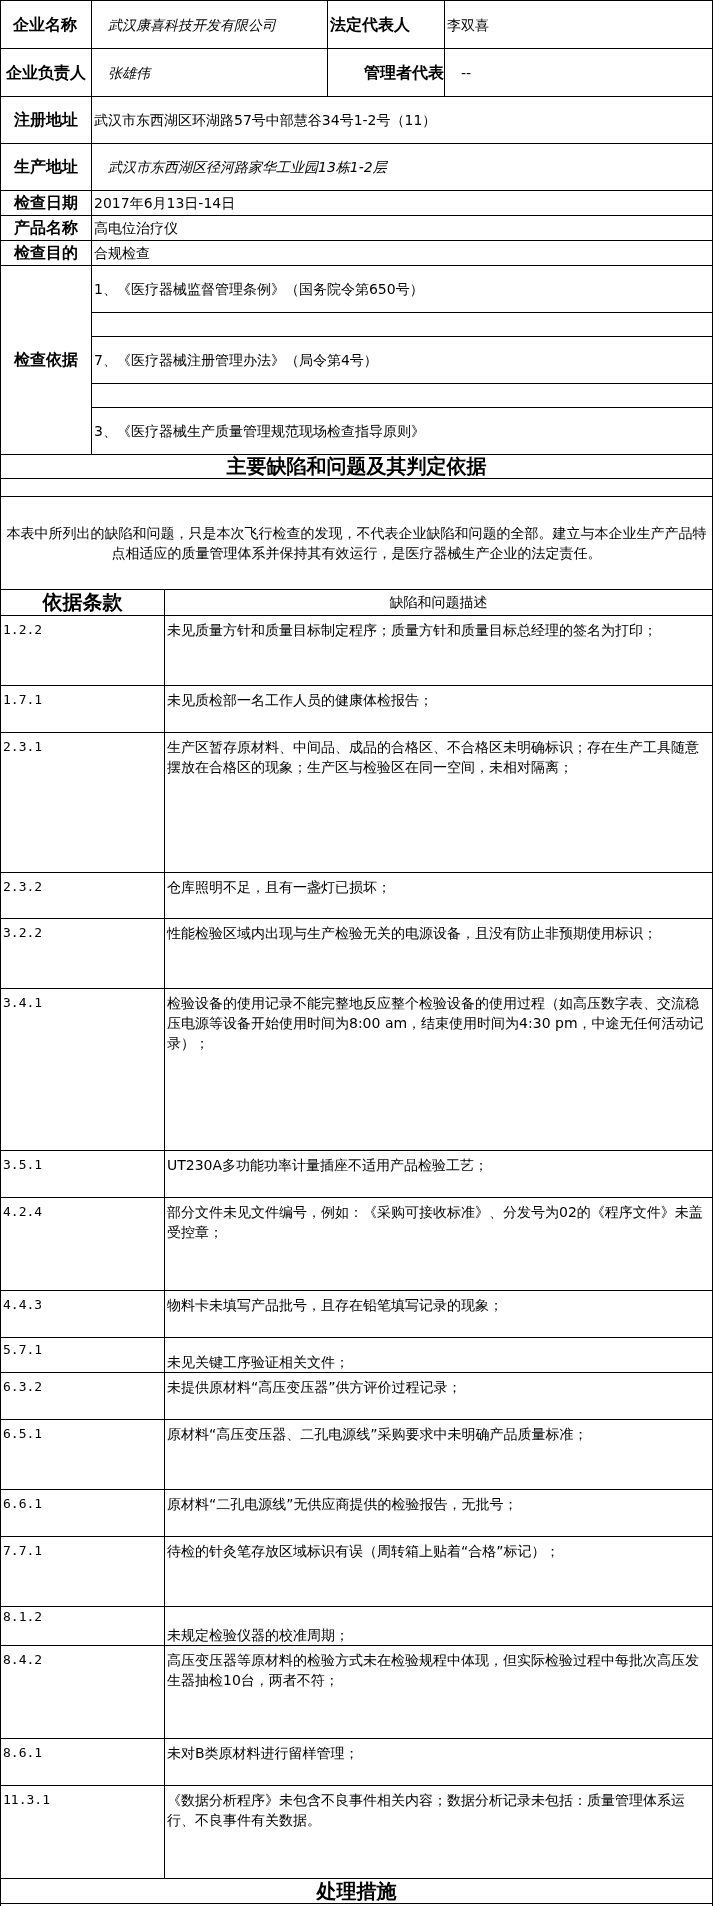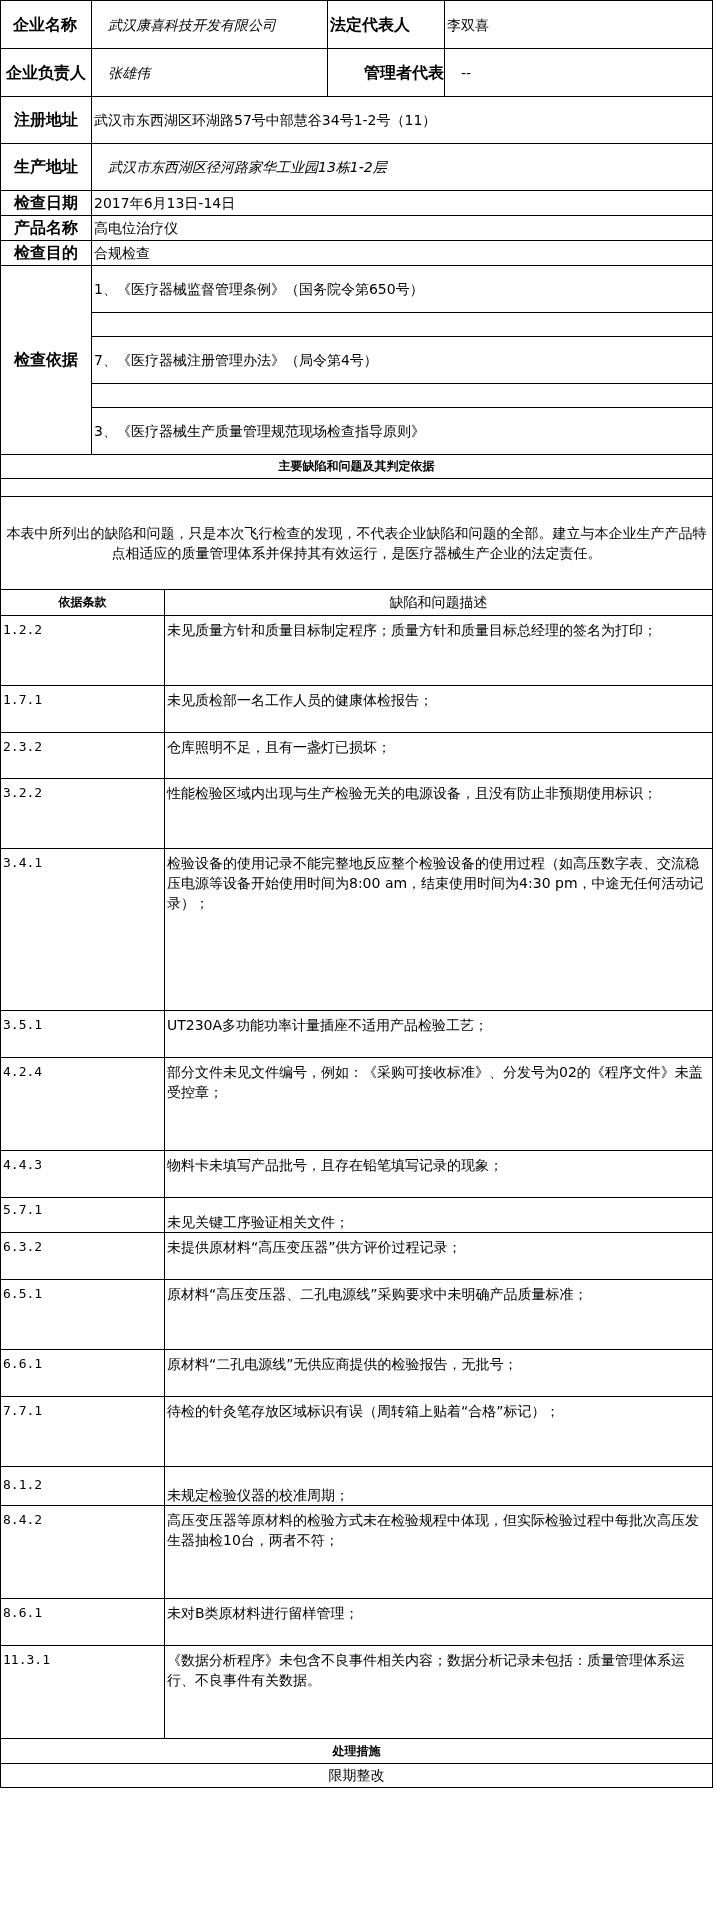--- a/index.html
+++ b/index.html
@@ -7,21 +7,21 @@
          font-family: "DejaVu Sans", "Liberation Sans", sans-serif; color: #000; }
   .sheet { position: absolute; left: 0; top: 0; width: 712px; }
   table { border-collapse: collapse; table-layout: fixed; width: 712px; }
   td { border: 1.5px solid #000; padding: 0; vertical-align: middle; font-size: 14px;
        line-height: 20px; overflow: hidden; }
   .lbl { font-weight: bold; font-size: 16px; text-align: center; white-space: nowrap; letter-spacing: 0; }
   .lbl-right { text-align: center; padding-right: 2px; }
   .val { padding-left: 2px; white-space: nowrap; }
   .val-indent { padding-left: 16px; font-style: italic; }
   .center { text-align: center; }
-  .bold-head { font-weight: bold; font-size: 12px; text-align: center; }
+  .bold-head { font-weight: bold; font-size: 20px; text-align: center; }
   .notice { text-align: center; font-size: 14px; line-height: 20px; padding: 0 2px; }
   .clause { vertical-align: top; padding: 4px 2px 0 2px; font-family: "DejaVu Sans Mono", "Liberation Mono", monospace; font-size: 13px; }
   .desc { vertical-align: top; padding: 4px 4px 0 2px; font-size: 14px; line-height: 20px; }
   .basis { padding-left: 2px; white-space: nowrap; }
 </style>
 </head>
 <body>
 
 <div class="sheet">
 
@@ -104,20 +104,24 @@
       <td class="center">缺陷和问题描述</td>
     </tr>
     <tr style="height:70px">
       <td class="clause">1.2.2</td>
       <td class="desc">未见质量方针和质量目标制定程序；质量方针和质量目标总经理的签名为打印；</td>
     </tr>
     <tr style="height:47px">
       <td class="clause">1.7.1</td>
       <td class="desc">未见质检部一名工作人员的健康体检报告；</td>
     </tr>
+    <tr style="height:140px">
+      <td class="clause">2.3.1</td>
+      <td class="desc">生产区暂存原材料、中间品、成品的合格区、不合格区未明确标识；存在生产工具随意摆放在合格区的现象；生产区与检验区在同一空间，未相对隔离；</td>
+    </tr>
     <tr style="height:46px">
       <td class="clause">2.3.2</td>
       <td class="desc">仓库照明不足，且有一盏灯已损坏；</td>
     </tr>
     <tr style="height:70px">
       <td class="clause">3.2.2</td>
       <td class="desc">性能检验区域内出现与生产检验无关的电源设备，且没有防止非预期使用标识；</td>
     </tr>
     <tr style="height:162px">
       <td class="clause">3.4.1</td>
@@ -149,21 +153,21 @@
     </tr>
     <tr style="height:47px">
       <td class="clause">6.6.1</td>
       <td class="desc">原材料“二孔电源线”无供应商提供的检验报告，无批号；</td>
     </tr>
     <tr style="height:70px">
       <td class="clause">7.7.1</td>
       <td class="desc">待检的针灸笔存放区域标识有误（周转箱上贴着“合格”标记）；</td>
     </tr>
     <tr style="height:25px">
-      <td class="clause" style="padding-top:8px">8.1.2</td>
+      <td class="clause" style="padding-top:0">8.1.2</td>
       <td class="desc" style="padding-top:18px">未规定检验仪器的校准周期；</td>
     </tr>
     <tr style="height:93px">
       <td class="clause">8.4.2</td>
       <td class="desc">高压变压器等原材料的检验方式未在检验规程中体现，但实际检验过程中每批次高压发生器抽检10台，两者不符；</td>
     </tr>
     <tr style="height:47px">
       <td class="clause">8.6.1</td>
       <td class="desc">未对B类原材料进行留样管理；</td>
     </tr>

